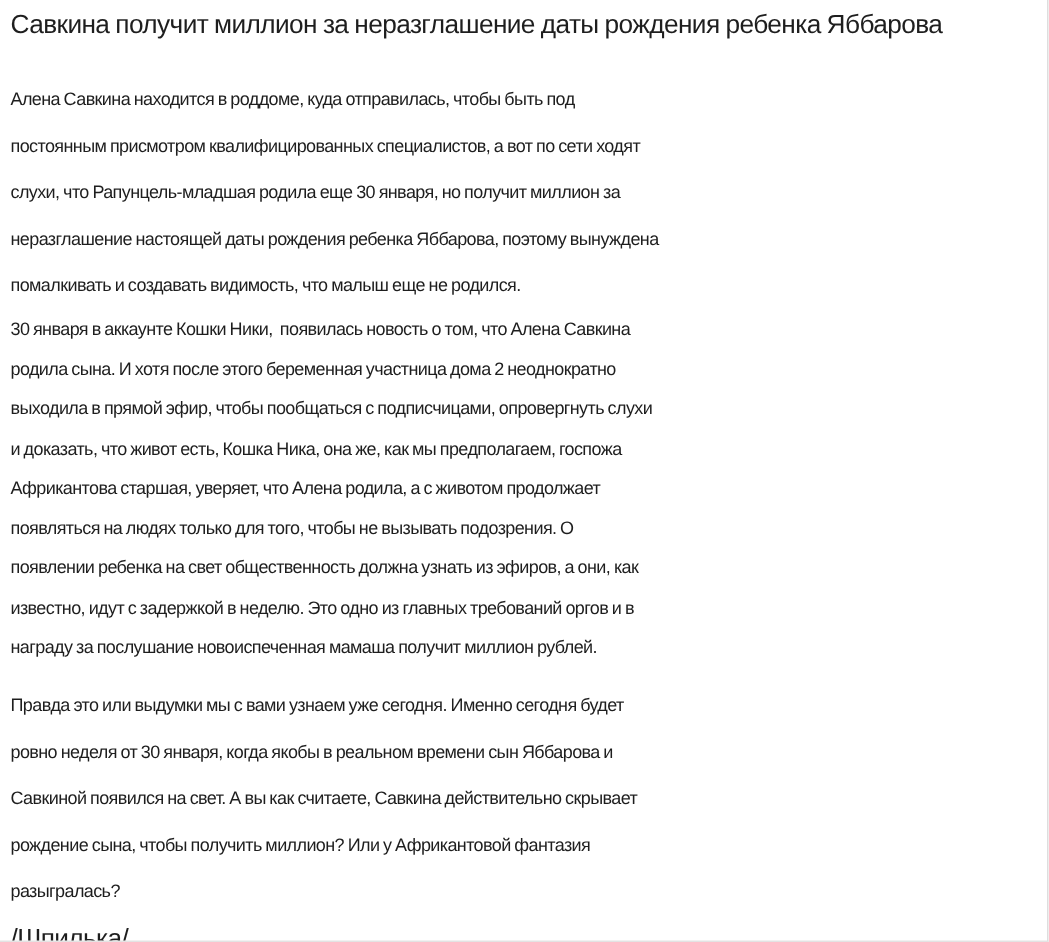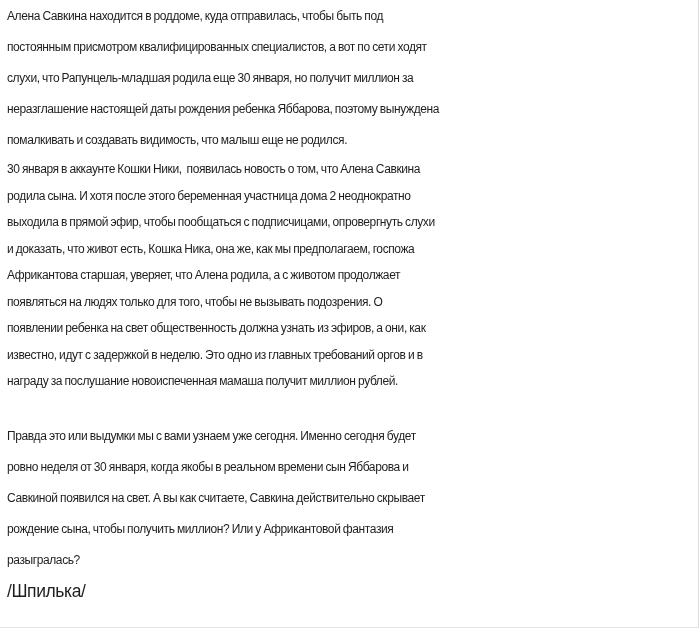--- a/index.html
+++ b/index.html
@@ -43,34 +43,35 @@
     .para.tight {
       line-height: 26.5px;
       margin: 0 0 4px 0;
     }
 
     .para.gap-after {
       margin-bottom: 0;
     }
 
     .para.gap-before {
-      margin-top: 26px;
+      margin-top: 10px;
     }
 
     .signature {
       font-size: 17.5px;
       line-height: 31px;
       white-space: pre;
       margin: 0;
     }
   </style>
 </head>
 <body>
 
 <main class="article">
+  <h1 class="title">Савкина получит миллион за неразглашение даты рождения ребенка Яббарова</h1>
 
   <p class="para gap-after">Алена Савкина находится в роддоме, куда отправилась, чтобы быть под
 постоянным присмотром квалифицированных специалистов, а вот по сети ходят
 слухи, что Рапунцель-младшая родила еще 30 января, но получит миллион за
 неразглашение настоящей даты рождения ребенка Яббарова, поэтому вынуждена
 помалкивать и создавать видимость, что малыш еще не родился.</p>
 
   <p class="para tight">30 января в аккаунте Кошки Ники,  появилась новость о том, что Алена Савкина
 родила сына. И хотя после этого беременная участница дома 2 неоднократно
 выходила в прямой эфир, чтобы пообщаться с подписчицами, опровергнуть слухи

